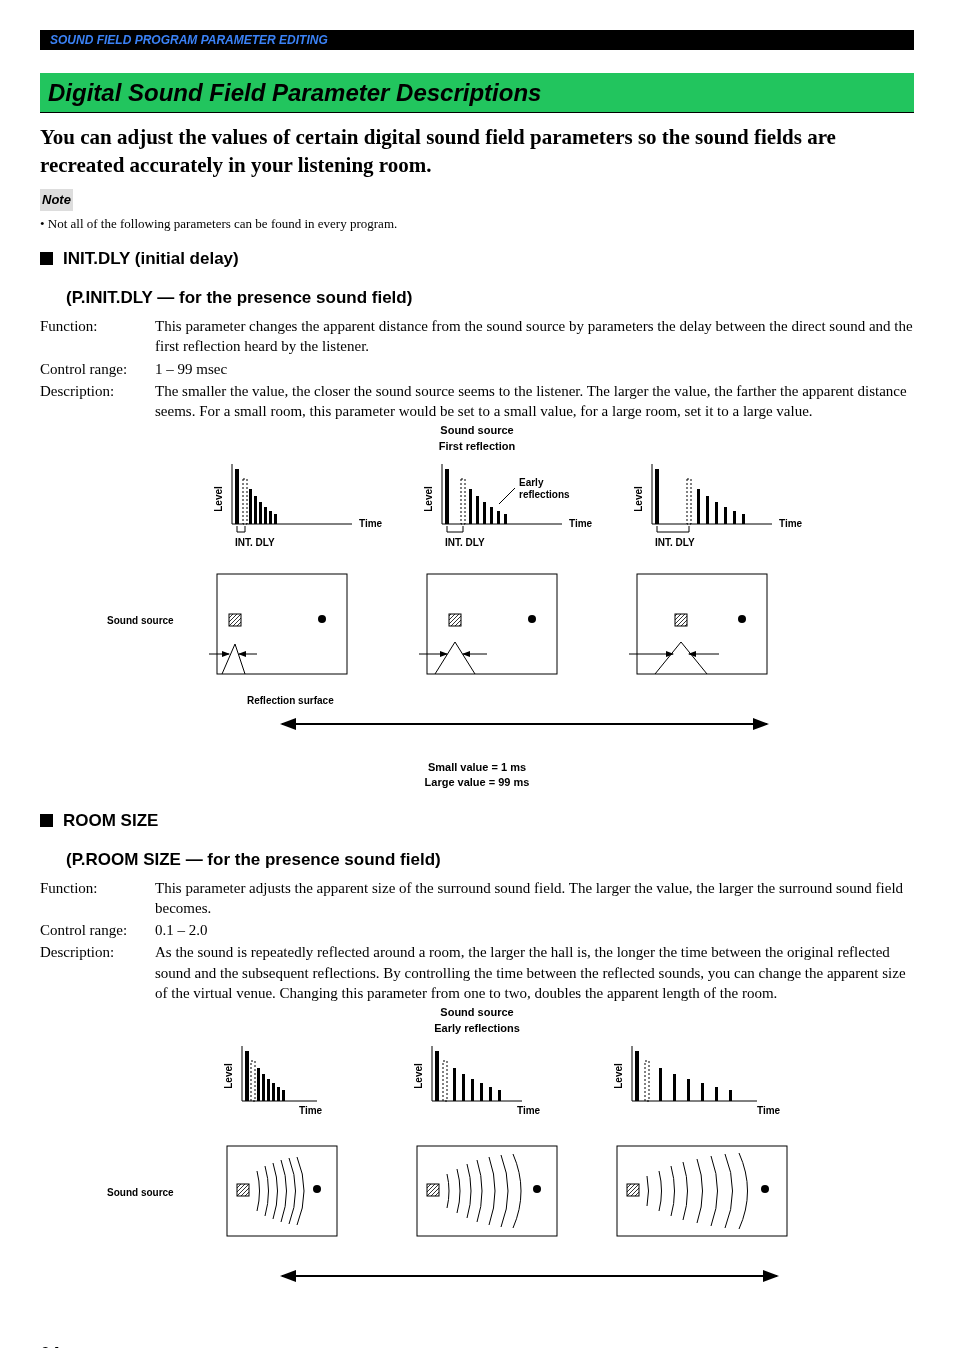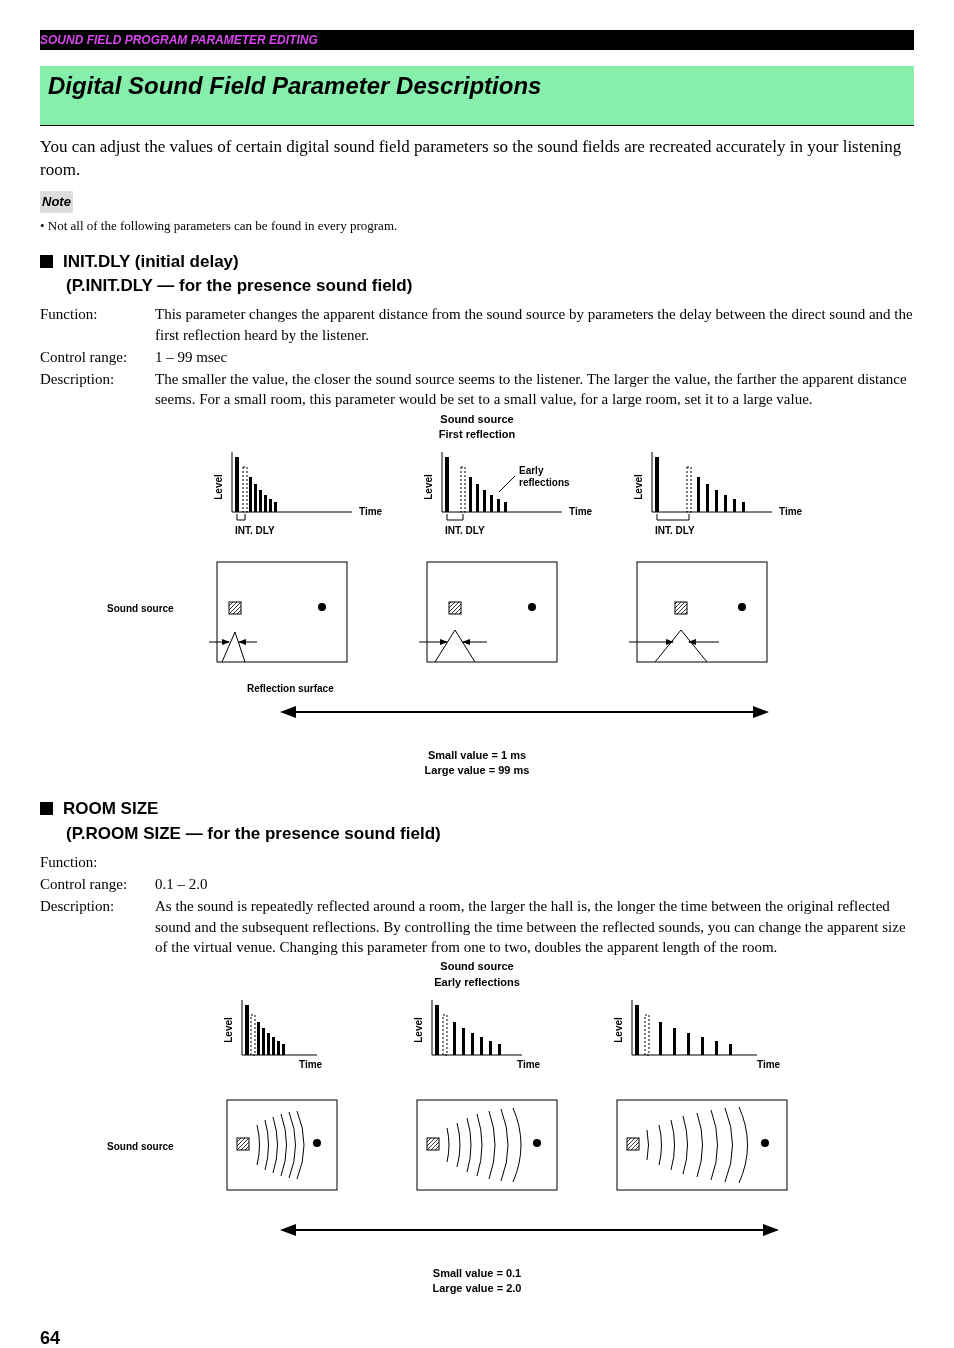--- a/index.html
+++ b/index.html
@@ -6,43 +6,44 @@
     font-family: "Times New Roman", Times, serif;
     font-size: 14px;
     margin: 0;
     padding: 30px 40px;
     width: 874px;
     color: #000;
     line-height: 1.35;
   }
   .black-bar {
     background: #000;
-    color: #d946ef;
+    color: #3b82f6;
     font-family: Arial, Helvetica, sans-serif;
     font-weight: bold;
     font-style: italic;
     font-size: 12px;
-    padding: 2px 0;
-    margin-bottom: 16px;
+    padding: 2px 10px;
+    margin-bottom: 23px;
   }
   .gray-title-block {
-    background: #86efac;
-    padding: 4px 8px 22px 8px;
+    background: #22c55e;
+    padding: 4px 8px 2px 8px;
     border-bottom: 1px solid #000;
     margin-bottom: 10px;
   }
   .gray-title-block .title {
     font-family: Arial, Helvetica, sans-serif;
     font-size: 24px;
     font-weight: bold;
     font-style: italic;
   }
   .intro, .func-text, .desc-text {
     font-family: "Times New Roman", Times, serif;
-    font-size: 17px;
+    font-size: 21px;
+    font-weight: bold;
   }
   .note-label {
     display: inline-block;
     background: #ddd;
     font-family: Arial, Helvetica, sans-serif;
     font-weight: bold;
     font-style: italic;
     font-size: 13px;
     padding: 2px 2px;
     margin-top: 10px;
@@ -63,21 +64,21 @@
     height: 13px;
     background: #000;
     margin-right: 10px;
     vertical-align: -1px;
   }
   .sect-sub {
     font-family: Arial, Helvetica, sans-serif;
     font-weight: bold;
     font-size: 17px;
     margin-left: 26px;
-    margin-top: 2px;
+    margin-top: 16px;
     margin-bottom: 6px;
   }
   .param-row {
     display: flex;
     margin-bottom: 2px;
   }
   .param-label {
     width: 115px;
     flex-shrink: 0;
     font-size: 15px;
@@ -273,20 +274,21 @@
 </div>
 
 
 <div class="sect-head">
   <span class="square"></span><span>ROOM SIZE</span>
 </div>
 <div class="sect-sub">(P.ROOM SIZE — for the presence sound field)</div>
 
 <div class="param-row">
   <div class="param-label">Function:</div>
+  <div class="param-value">This parameter adjusts the apparent size of the surround sound field. The larger the value, the larger the surround sound field becomes.</div>
 </div>
 <div class="param-row">
   <div class="param-label">Control range:</div>
   <div class="param-value">0.1 – 2.0</div>
 </div>
 <div class="param-row">
   <div class="param-label">Description:</div>
   <div class="param-value">As the sound is repeatedly reflected around a room, the larger the hall is, the longer the time between the original reflected sound and the subsequent reflections. By controlling the time between the reflected sounds, you can change the apparent size of the virtual venue. Changing this parameter from one to two, doubles the apparent length of the room.</div>
 </div>
 
@@ -359,22 +361,18 @@
     </g>
     <g transform="translate(390,0)">
       <rect x="0" y="0" width="170" height="90" fill="none" stroke="#000"></rect>
       <rect x="10" y="38" width="12" height="12" fill="url(#hatch)" stroke="#000"></rect>
       <circle cx="148" cy="43" r="4" fill="#000"></circle>
       <path d="M30 30 Q33 45 30 60 M42 25 Q47 45 42 65 M54 20 Q61 45 54 70 M66 16 Q75 45 66 74 M80 13 Q91 45 80 77 M94 10 Q107 45 94 80 M108 8 Q123 45 108 82 M122 7 Q139 45 122 83" fill="none" stroke="#000"></path>
     </g>
     <line x1="55" y1="130" x2="550" y2="130" stroke="#000" stroke-width="2" marker-start="url(#arrow-rev)" marker-end="url(#arrow)"></line>
   </g>
 </svg>
-<div class="range-row">
-  <span>Small value = 0.1</span>
-  <span>Large value = 2.0</span>
-</div>
 </div>
 
 <div class="page-number">64</div>
 
 
 
 
 </body></html>

